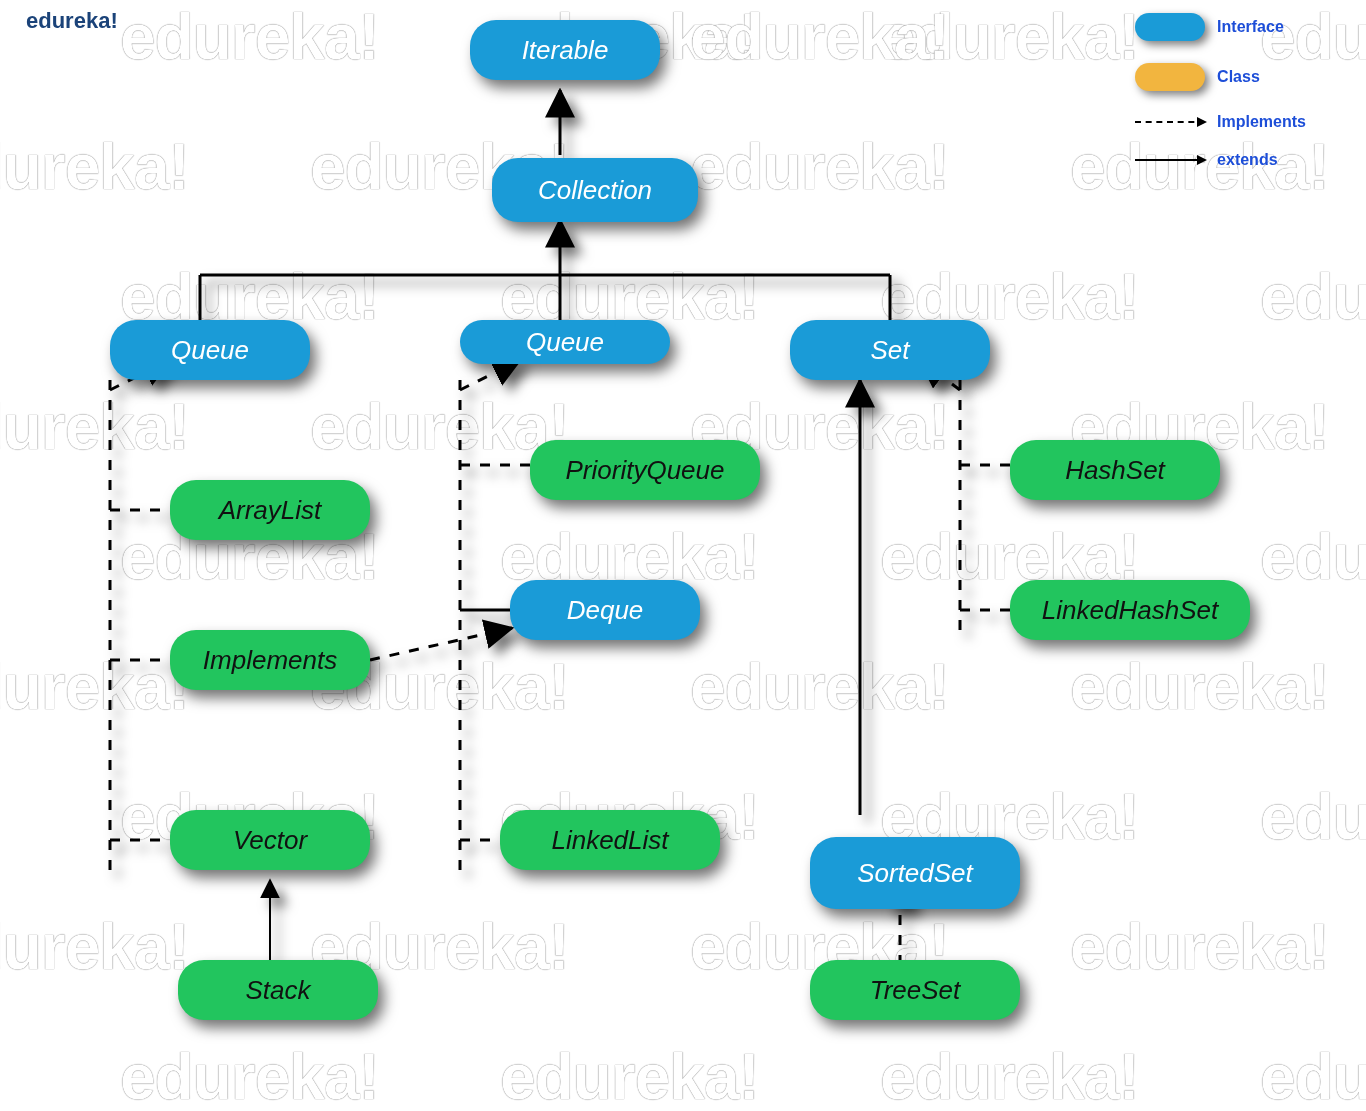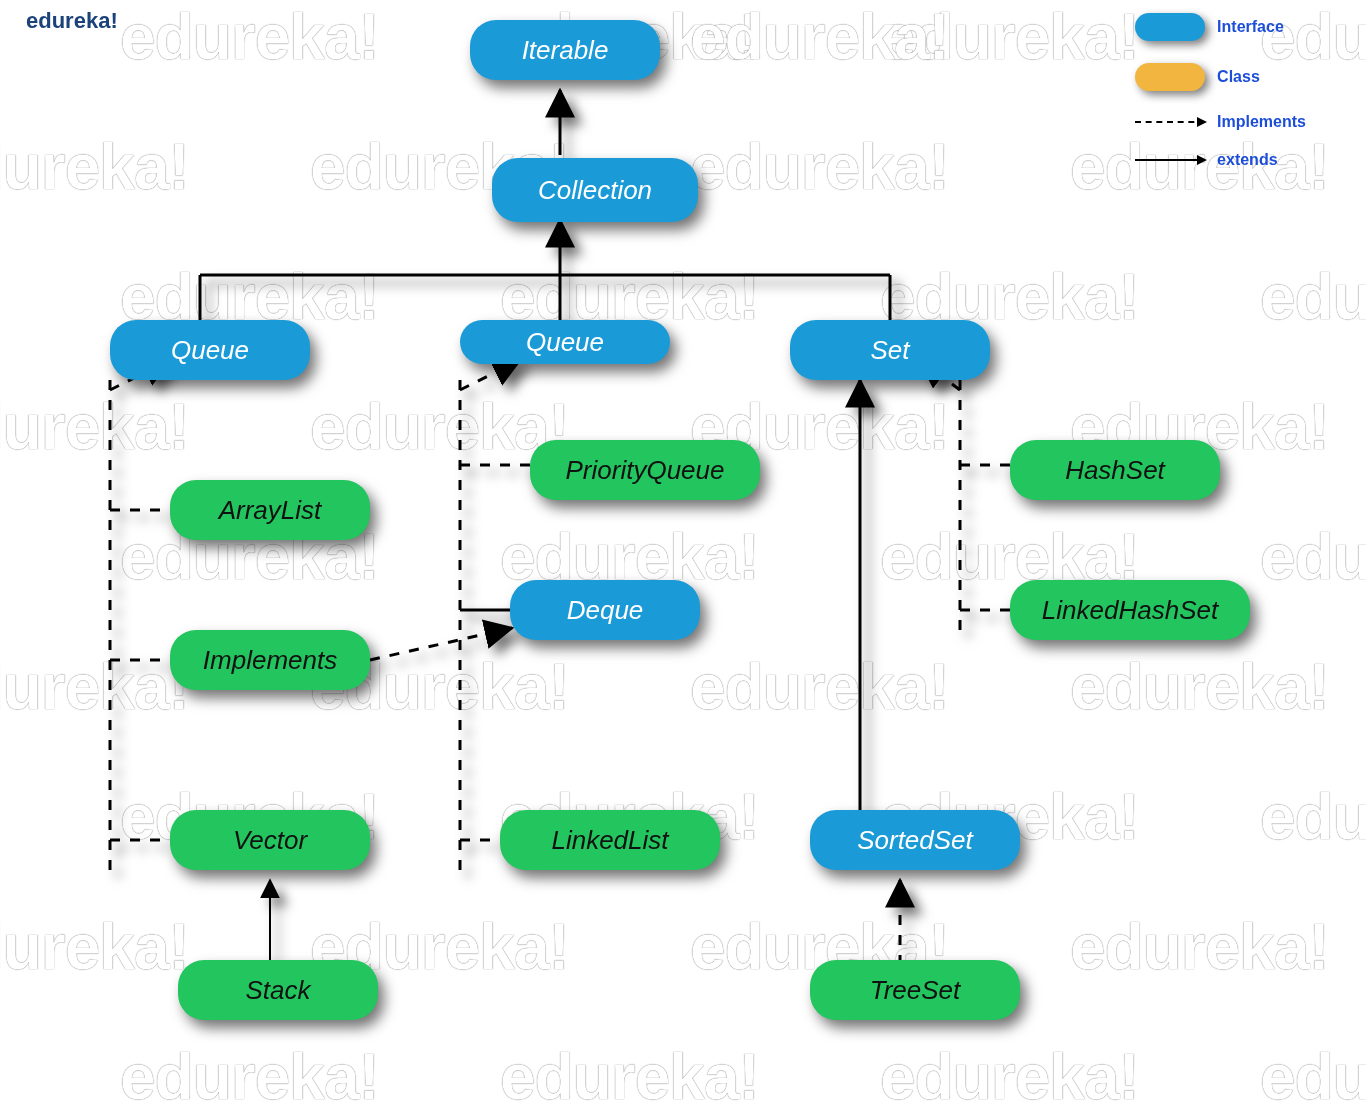--- a/index.html
+++ b/index.html
@@ -279,21 +279,21 @@
   <div class="pill klass" style="left:500px; top:810px; width:220px; height:60px">
       <span>LinkedList</span>
     </div>
 
   <div class="pill klass" style="left:1010px; top:440px; width:210px; height:60px">
       <span>HashSet</span>
     </div>
   <div class="pill klass" style="left:1010px; top:580px; width:240px; height:60px">
       <span>LinkedHashSet</span>
     </div>
-  <div class="pill interface" style="left:810px;  top:810px; width:210px; height:60px">
+  <div class="pill interface" style="left:810px;  top:837px; width:210px; height:72px">
       <span>SortedSet</span>
     </div>
   <div class="pill klass" style="left:810px;  top:960px; width:210px; height:60px">
       <span>TreeSet</span>
     </div>
 
 </div>
 
 <div class="legend">
   <div class="legend-row">

